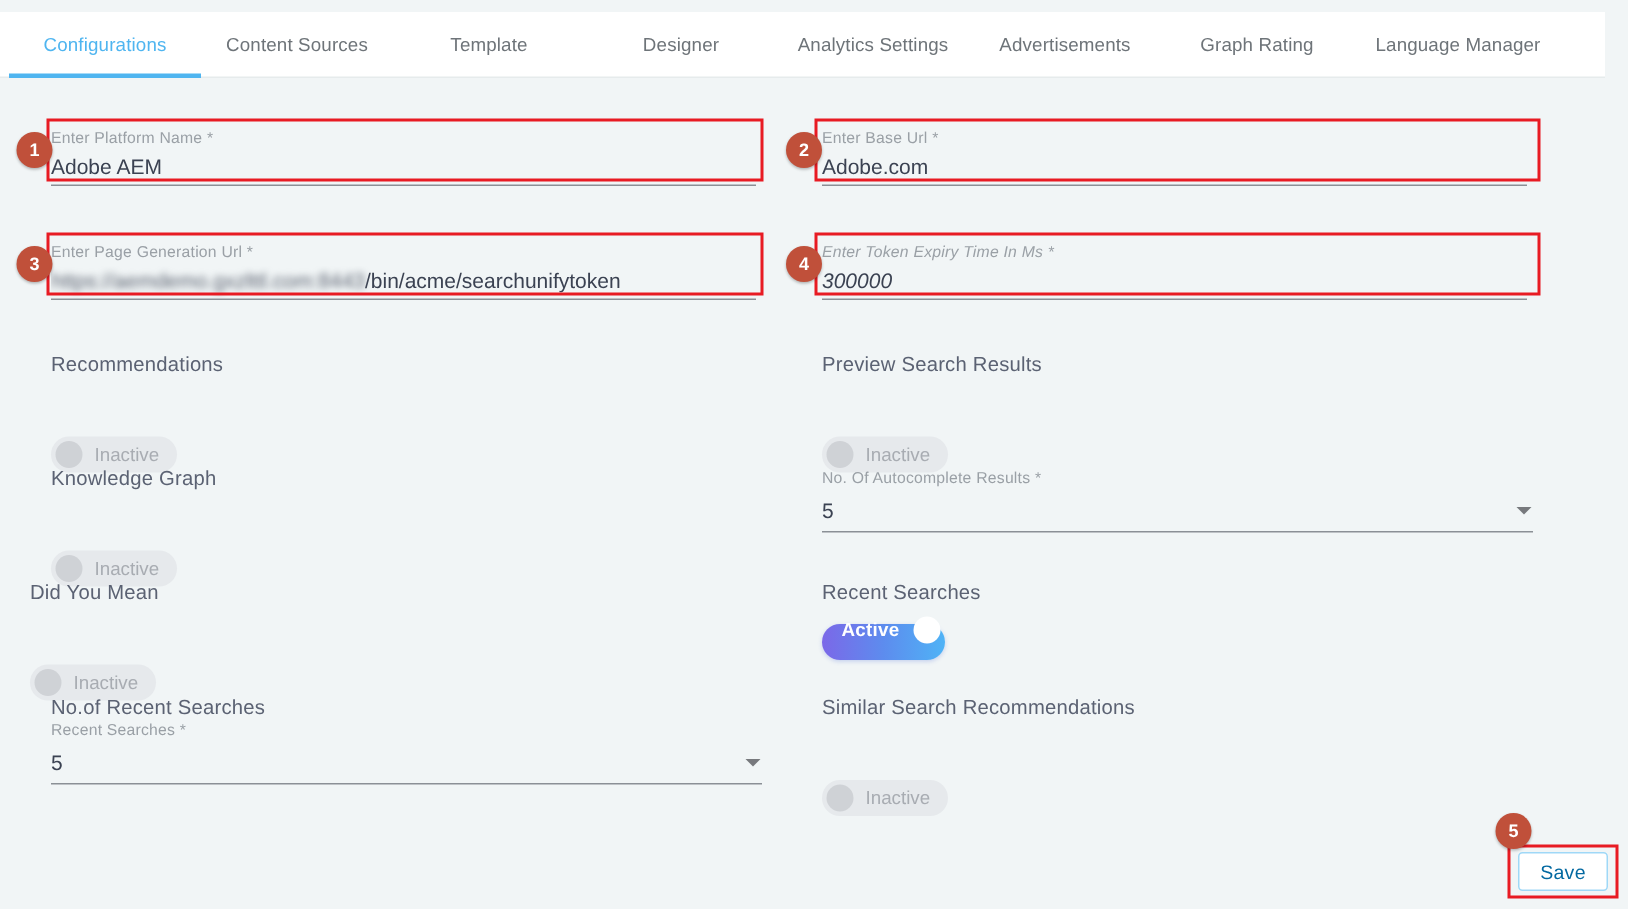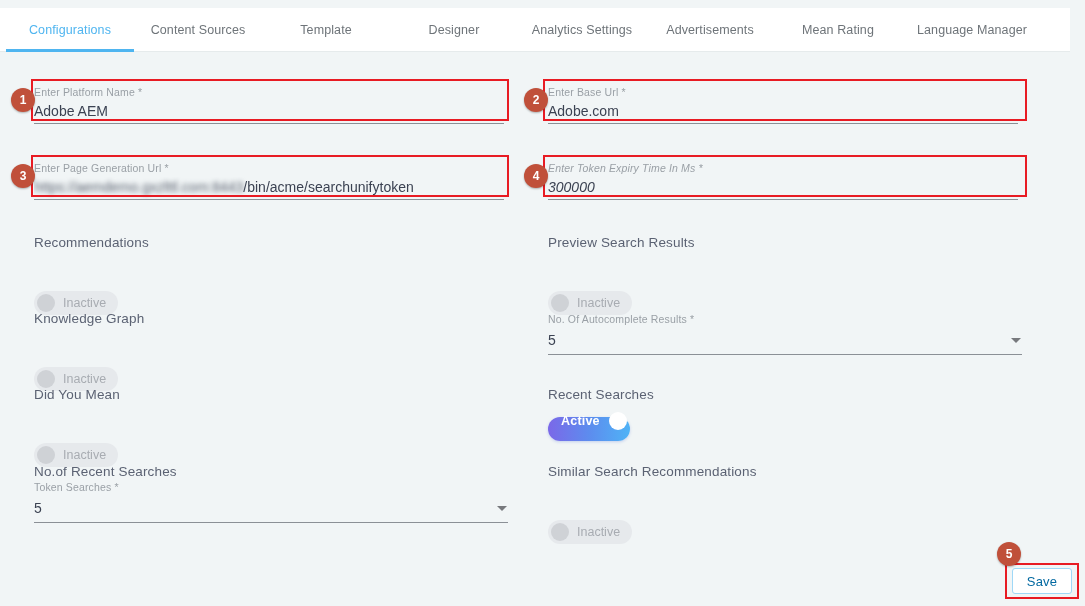--- a/index.html
+++ b/index.html
@@ -241,21 +241,21 @@
       </div>
       <div class="tab" style="width:128px">
         <span>Analytics Settings</span>
         <span class="tab-underline"></span>
       </div>
       <div class="tab" style="width:128px">
         <span>Advertisements</span>
         <span class="tab-underline"></span>
       </div>
       <div class="tab" style="width:128px">
-        <span>Mean Rating</span>
+        <span>Graph Rating</span>
         <span class="tab-underline"></span>
       </div>
       <div class="tab" style="width:140px">
         <span>Language Manager</span>
         <span class="tab-underline"></span>
       </div>
     </div>
   </div>
 
   <div class="form">
@@ -310,39 +310,39 @@
 
     <div class="select" style="left:548px; top:260px; width:474px;">
       <div class="select-label">No. Of Autocomplete Results *</div>
       <div class="select-row">
         <span class="select-value">5</span>
         <span class="caret"></span>
       </div>
       <div class="select-underline"></div>
     </div>
 
-    <div class="group" style="left:34px; top:334px;">
+    <div class="group" style="left:20px; top:334px;">
       <div class="group-title">Did You Mean</div>
       <div class="toggle off">
         <span class="knob"></span>
         <span class="tlabel">Inactive</span>
       </div>
     </div>
 
     <div class="group" style="left:548px; top:334px;">
       <div class="group-title">Recent Searches</div>
       <div class="toggle on">
         <span class="tlabel">Active</span>
         <span class="knob"></span>
       </div>
     </div>
 
     <div class="select" style="left:34px; top:411px; width:474px;">
       <div class="group-title" style="margin-bottom:2px;">No.of Recent Searches</div>
-      <div class="select-label">Token Searches *</div>
+      <div class="select-label">Recent Searches *</div>
       <div class="select-row">
         <span class="select-value">5</span>
         <span class="caret"></span>
       </div>
       <div class="select-underline"></div>
     </div>
 
     <div class="group" style="left:548px; top:411px;">
       <div class="group-title">Similar Search Recommendations</div>
       <div class="toggle off">

